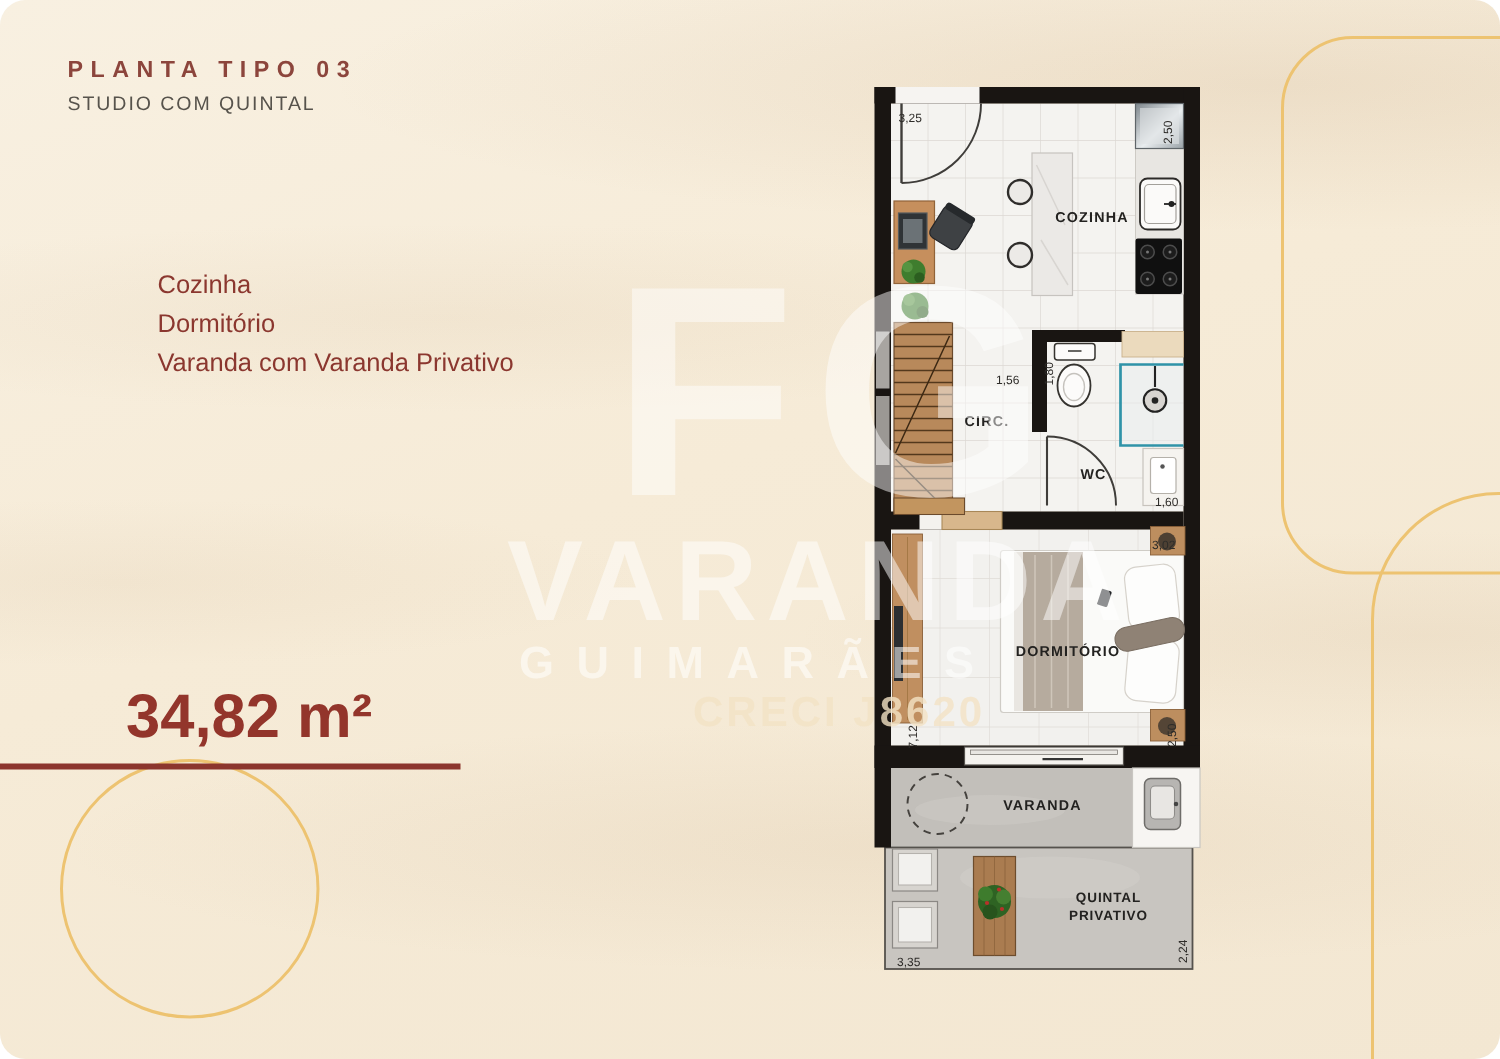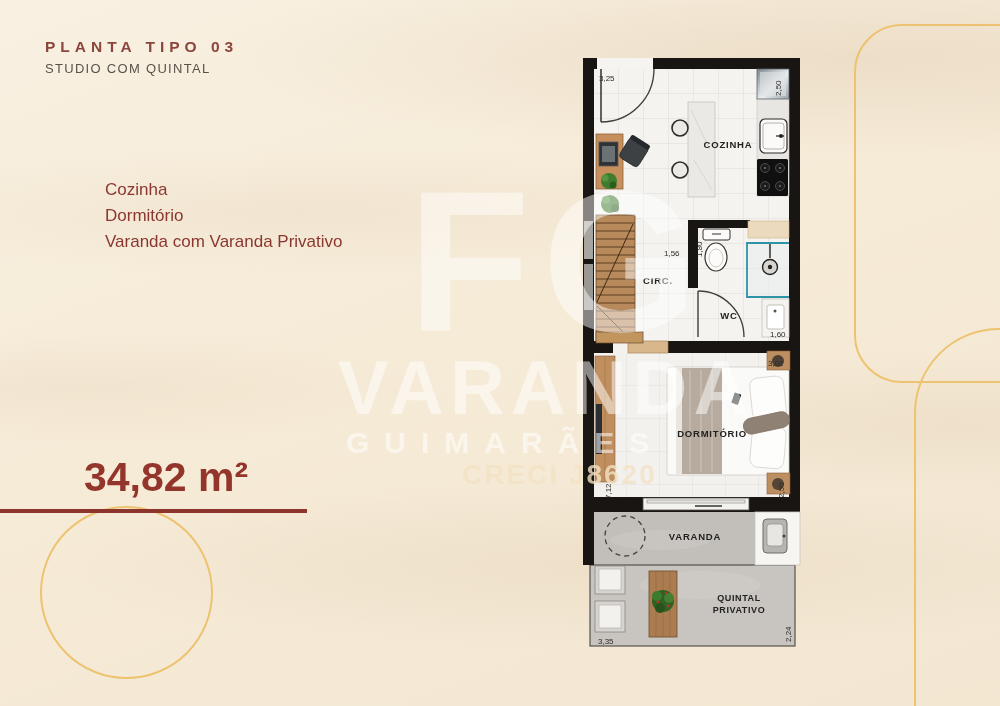--- a/index.html
+++ b/index.html
@@ -5,20 +5,21 @@
   html,body{margin:0;padding:0;}
   body{width:1000px;height:706px;overflow:hidden;font-family:"Liberation Sans",sans-serif;}
   .stage{position:relative;width:1000px;height:706px;overflow:hidden;
     background:
       radial-gradient(900px 140px at 85% 8%, rgba(196,164,126,.20), transparent 70%),
       radial-gradient(700px 90px at 30% 30%, rgba(205,178,142,.13), transparent 70%),
       radial-gradient(800px 120px at 60% 80%, rgba(199,170,134,.15), transparent 70%),
       radial-gradient(500px 80px at 8% 55%, rgba(205,178,142,.12), transparent 70%),
       radial-gradient(600px 100px at 95% 60%, rgba(199,170,134,.14), transparent 70%),
       linear-gradient(160deg,#f8f0e1 0%,#f6ebd7 45%,#f3e7d2 100%);
+    border-radius: 17px;
   }
   
   .decor-circle{position:absolute;left:40px;top:506px;width:169px;height:169px;
     border:2px solid #edc371;border-radius:50%;}
   .decor-rect1{position:absolute;left:854px;top:24px;width:320px;height:355px;
     border:2.5px solid #edc371;border-radius:48px;}
   .decor-rect2{position:absolute;left:914px;top:328px;width:420px;height:500px;
     border:2.5px solid #edc371;border-radius:85px;}
   
   .title{position:absolute;left:45px;top:38px;font-size:15.5px;font-weight:600;

